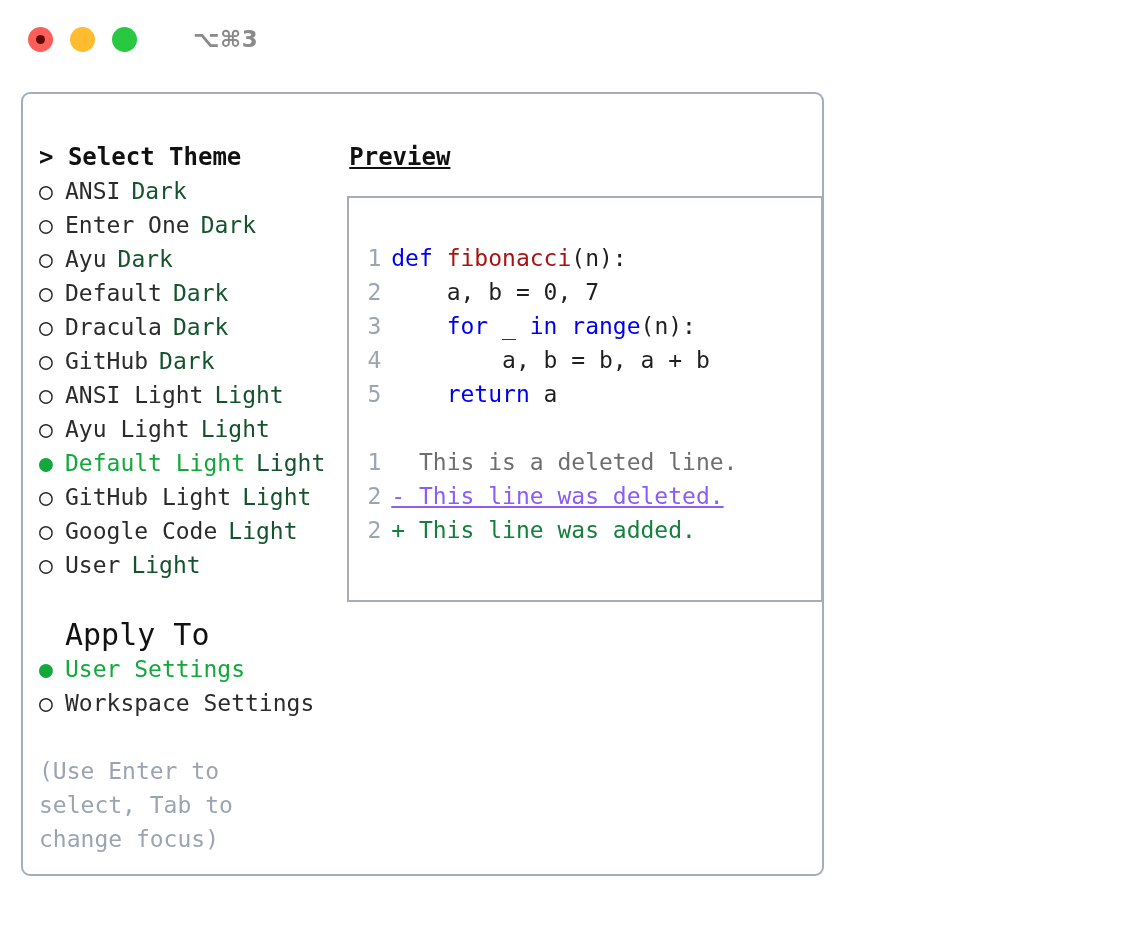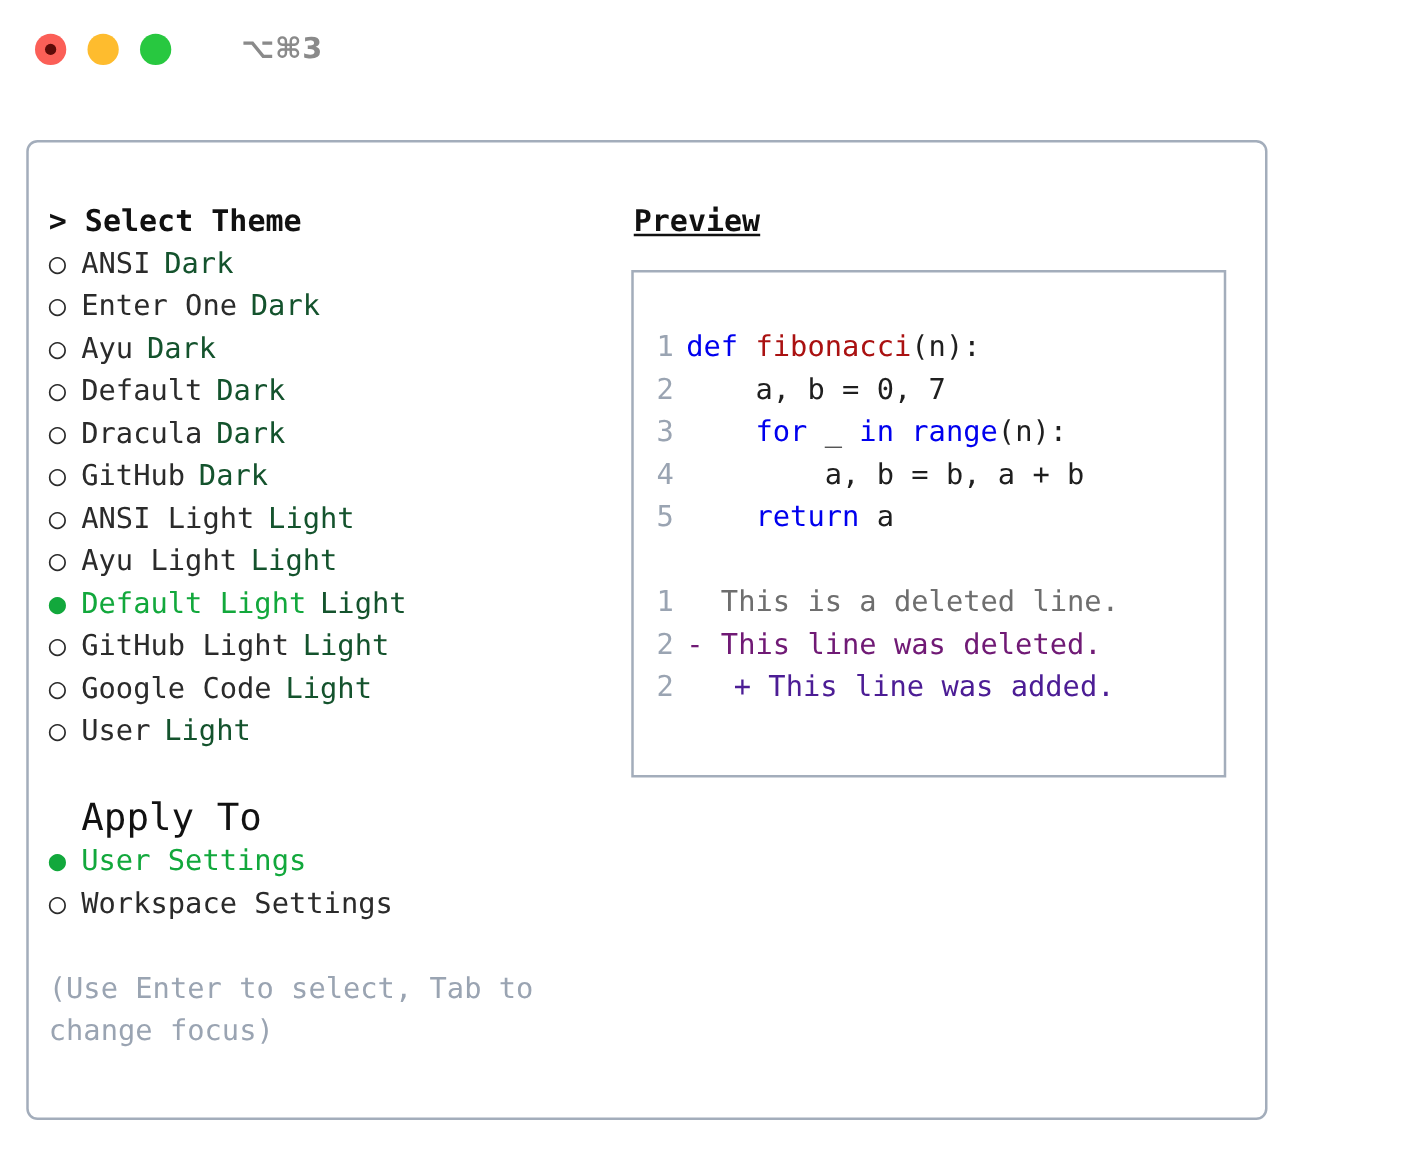--- a/index.html
+++ b/index.html
@@ -61,22 +61,22 @@
     font-size: 23px;
     font-weight: 700;
     color: #8a8a8a;
     letter-spacing: 0.5px;
   }
 
   
   .panel {
     position: absolute;
     left: 21px;
-    top: 112px;
-    width: 993px;
+    top: 92px;
+    width: 803px;
     height: 784px;
     border: 2px solid #a3adbb;
     border-radius: 9px;
     box-sizing: border-box;
     background: #ffffff;
   }
 
   .panel-inner {
     display: flex;
     padding: 46px 0 0 0;
@@ -173,22 +173,22 @@
     color: #9aa4b2;
     padding-right: 10px;
     box-sizing: border-box;
   }
   .code-text { color: #1f1f1f; }
   .kw   { color: #0000ee; }
   .fn   { color: #aa1111; }
   .blank-line { height: 34px; }
 
   .diff-ctx { color: #6e6e6e; }
-  .diff-del { color: #701a75; }
-  .diff-add { color: #4c1d95; margin-left: 38px; }
+  .diff-del { color: #8b5cf6; text-decoration: underline; }
+  .diff-add { color: #15803d; }
 </style>
 </head>
 <body>
 
 <div class="window">
 
   <div class="titlebar">
     <div class="lights">
       <span class="light red"></span>
       <span class="light yellow"></span>

